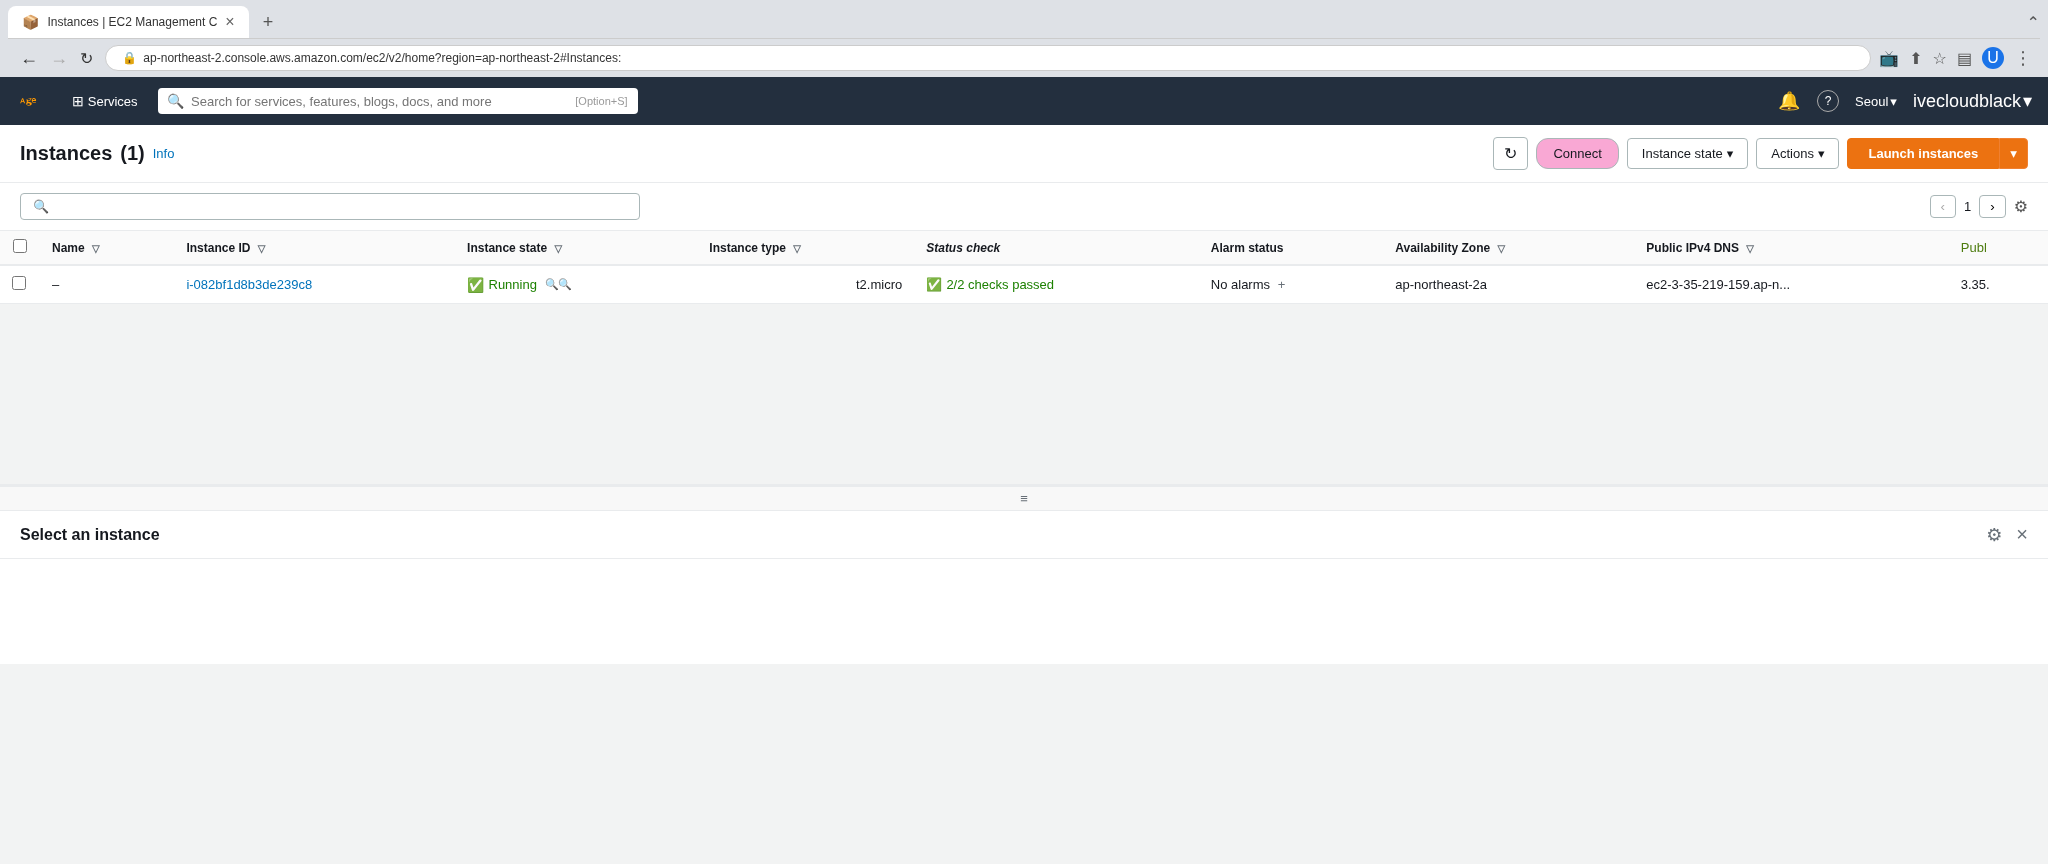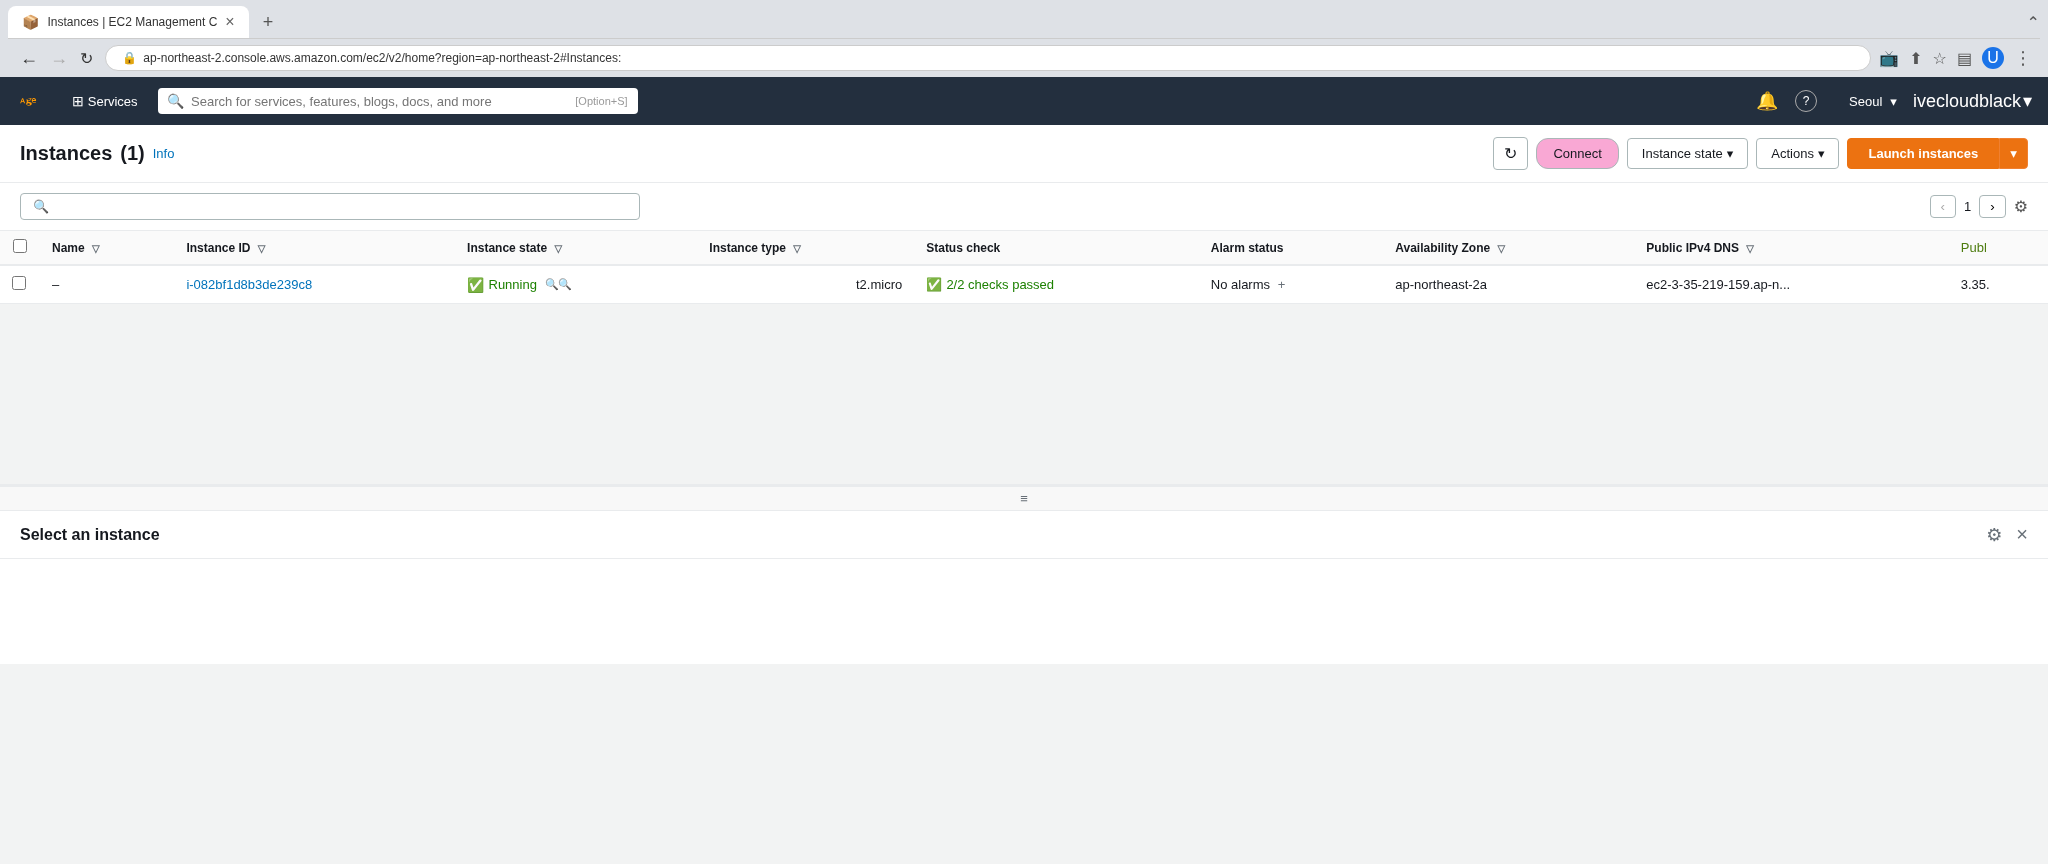--- a/index.html
+++ b/index.html
@@ -50,21 +50,21 @@
     <span>Services</span>
   </button>
   <div style="flex:1; max-width:480px; background:#fff; border-radius:4px; display:flex; align-items:center; padding:5px 10px; gap:6px;">
     <span style="color:#687078; font-size:14px;">🔍</span>
     <input style="border: none; outline: none; font-size: 13px; flex: 1 1 0%; color: rgb(85, 85, 85);" placeholder="Search for services, features, blogs, docs, and more">
     <span style="color:#999; font-size:11px; white-space:nowrap;">[Option+S]</span>
   </div>
   <div style="margin-left:auto; display:flex; align-items:center; gap:16px;">
     <span style="color:#fff; font-size:18px; cursor:pointer;">🔔</span>
     <span style="color:#fff; font-size:16px; cursor:pointer; border:1px solid #aaa; border-radius:50%; width:22px; height:22px; display:inline-flex; align-items:center; justify-content:center; font-size:12px;">?</span>
-    <span style="color:#fff; cursor:pointer; font-size:13px; display:flex; align-items:center; gap:8px;margin-left:16px;">
+    <span style="color:#fff; cursor:pointer; font-size:13px; display:flex; align-items:center; gap:2px;">
       <span>Seoul</span>
       <span>▾</span>
     </span>
     <span style="color:#fff; cursor:pointer; font-size:18px; display:flex; align-items:center; gap:2px;">
       <span>ivecloudblack</span>
       <span>▾</span>
     </span>
   </div>
 </div>
 
@@ -126,21 +126,21 @@
             <span style="margin-left:4px; color:#687078; font-size:10px;">▽</span>
           </th>
           <th style="padding:8px 12px; text-align:left; font-size:12px; font-weight:700; color:#16191f; border-bottom:2px solid #e9ebed; background:#fafafa; white-space:nowrap; cursor:pointer;">
             <span>Instance state</span>
             <span style="margin-left:4px; color:#687078; font-size:10px;">▽</span>
           </th>
           <th style="padding:8px 12px; text-align:left; font-size:12px; font-weight:700; color:#16191f; border-bottom:2px solid #e9ebed; background:#fafafa; white-space:nowrap; cursor:pointer;">
             <span>Instance type</span>
             <span style="margin-left:4px; color:#687078; font-size:10px;">▽</span>
           </th>
-          <th style="padding:8px 12px; text-align:left; font-size:12px; font-weight:700; color:#16191f; border-bottom:2px solid #e9ebed; background:#fafafa; white-space:nowrap; cursor:pointer;">
+          <th style="padding:8px 12px; text-align:left; font-size:12px; font-weight:700; color:#16191f; border-bottom:2px solid #e9ebed; background:#fafafa; white-space:nowrap; cursor:pointer;font-style:italic;">
             <span>Status check</span>
           </th>
           <th style="padding:8px 12px; text-align:left; font-size:12px; font-weight:700; color:#16191f; border-bottom:2px solid #e9ebed; background:#fafafa; white-space:nowrap; cursor:pointer;">
             <span>Alarm status</span>
           </th>
           <th style="padding:8px 12px; text-align:left; font-size:12px; font-weight:700; color:#16191f; border-bottom:2px solid #e9ebed; background:#fafafa; white-space:nowrap; cursor:pointer;">
             <span>Availability Zone</span>
             <span style="margin-left:4px; color:#687078; font-size:10px;">▽</span>
           </th>
           <th style="padding:8px 12px; text-align:left; font-size:12px; font-weight:700; color:#16191f; border-bottom:2px solid #e9ebed; background:#fafafa; white-space:nowrap; cursor:pointer;">

